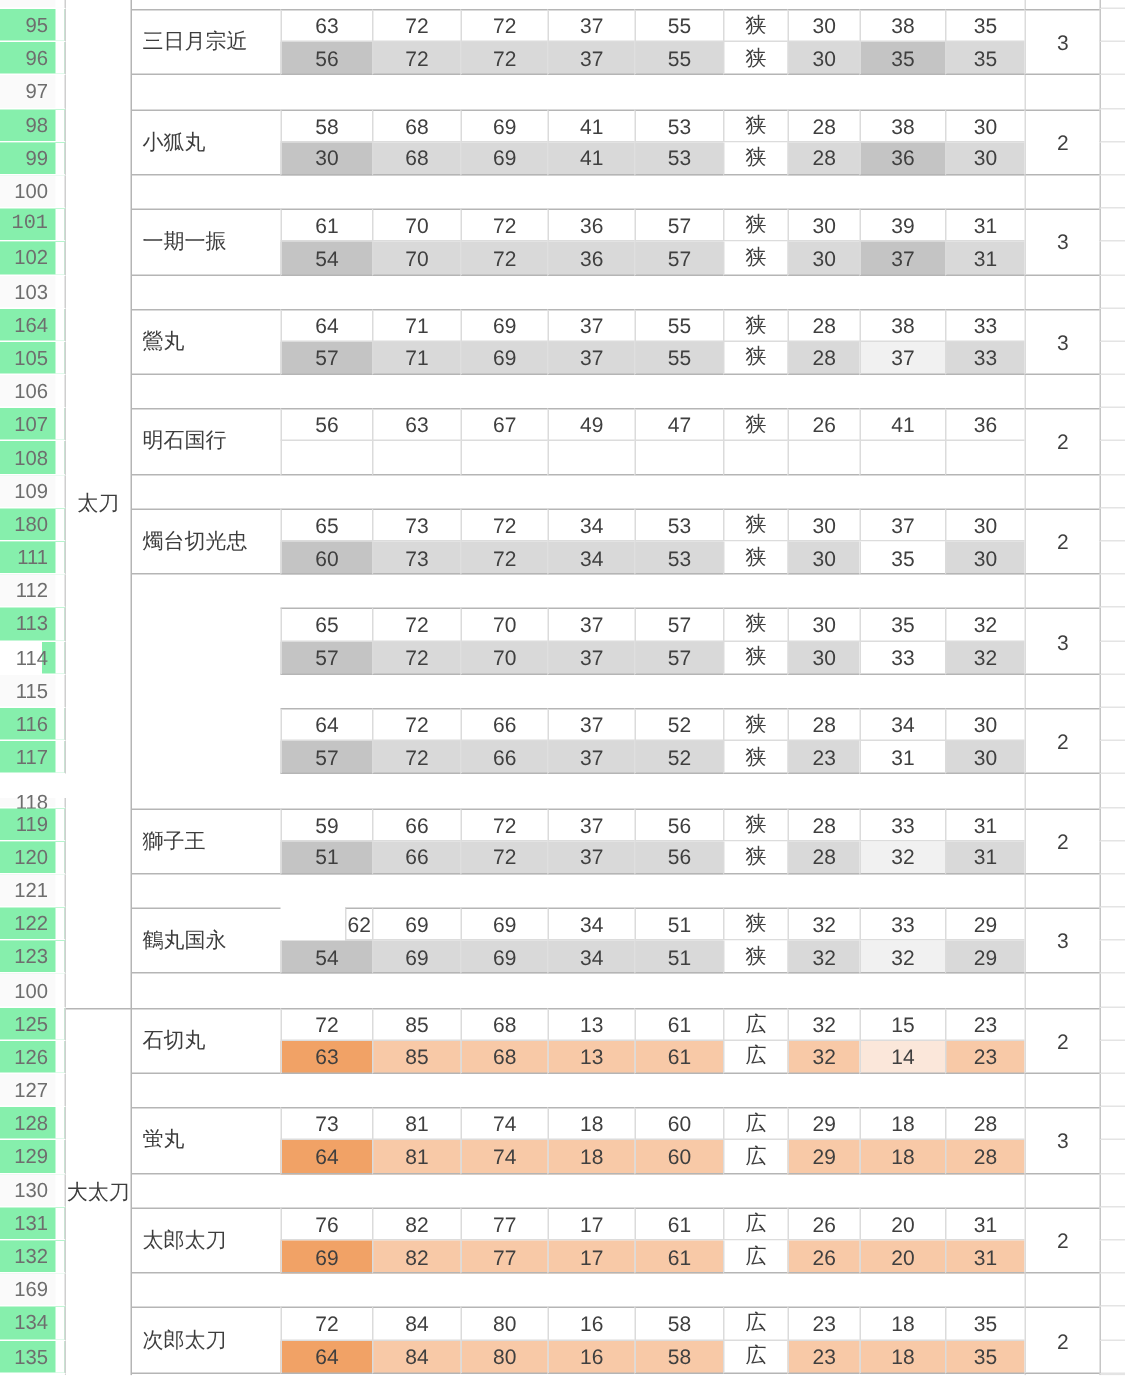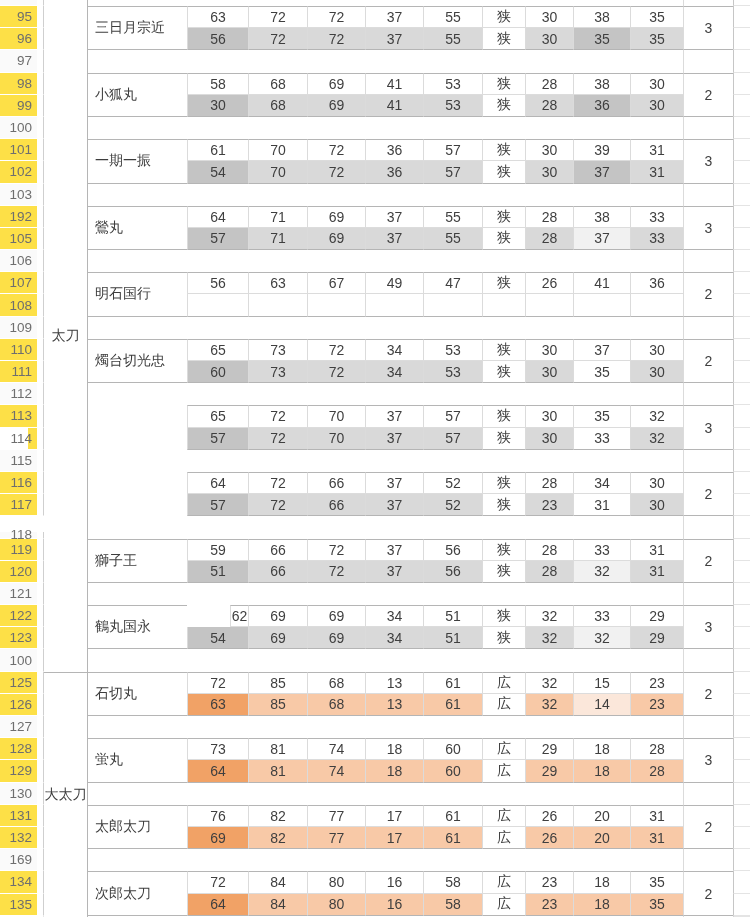--- a/index.html
+++ b/index.html
@@ -9,21 +9,21 @@
     overflow:hidden;
     background:#ffffff;
     display:grid;
     grid-template-columns:44px 44px 99px 61px 59px 58px 58px 59px 43px 48px 57px 53px 50px 17px;
     grid-template-rows:6px repeat(41,22.2px) 1fr;
     font-family:"Liberation Sans","DejaVu Sans",sans-serif;
     -webkit-font-smoothing:antialiased;
   }
   #sheet > div{box-sizing:border-box;}
   .hdr{
-    background:#fde047;
+    background:#86efac;
     box-shadow:inset -6px 0 0 #ffffff;
     border-right:1px solid #cfcfcf;
     border-bottom:1px solid #ffffff;
     color:#6e6e6e;font-size:13.5px;
     display:flex;align-items:center;justify-content:flex-end;
     padding-right:11px;
   }
   .hdr.sep{background:#fafafa;}
   .cat{
     background:#ffffff;
@@ -63,42 +63,42 @@
     <div class="hdr sep" style="grid-area: 4 / 1;">97</div>
     <div class="sepline" style="grid-area: 4 / 13;"></div>
     <div class="edge" style="grid-area: 4 / 14;"></div>
     <div class="hdr" style="grid-area: 5 / 1;">98</div>
     <div class="edge" style="grid-area: 5 / 14;"></div>
     <div class="hdr" style="grid-area: 6 / 1;">99</div>
     <div class="edge" style="grid-area: 6 / 14;"></div>
     <div class="hdr sep" style="grid-area: 7 / 1;">100</div>
     <div class="sepline" style="grid-area: 7 / 13;"></div>
     <div class="edge" style="grid-area: 7 / 14;"></div>
-    <div class="hdr" style="grid-area: 8 / 1;">101</div>
+    <div class="hdr" style="grid-area: 8 / 1; font-family: Liberation Mono, monospace;">101</div>
     <div class="edge" style="grid-area: 8 / 14;"></div>
     <div class="hdr" style="grid-area: 9 / 1;">102</div>
     <div class="edge" style="grid-area: 9 / 14;"></div>
     <div class="hdr sep" style="grid-area: 10 / 1;">103</div>
     <div class="sepline" style="grid-area: 10 / 13;"></div>
     <div class="edge" style="grid-area: 10 / 14;"></div>
-    <div class="hdr" style="grid-area: 11 / 1;">192</div>
+    <div class="hdr" style="grid-area: 11 / 1;">164</div>
     <div class="edge" style="grid-area: 11 / 14;"></div>
     <div class="hdr" style="grid-area: 12 / 1;">105</div>
     <div class="edge" style="grid-area: 12 / 14;"></div>
     <div class="hdr sep" style="grid-area: 13 / 1;">106</div>
     <div class="sepline" style="grid-area: 13 / 13;"></div>
     <div class="edge" style="grid-area: 13 / 14;"></div>
     <div class="hdr" style="grid-area: 14 / 1;">107</div>
     <div class="edge" style="grid-area: 14 / 14;"></div>
     <div class="hdr" style="grid-area: 15 / 1;">108</div>
     <div class="edge" style="grid-area: 15 / 14;"></div>
     <div class="hdr sep" style="grid-area: 16 / 1;">109</div>
     <div class="sepline" style="grid-area: 16 / 13;"></div>
     <div class="edge" style="grid-area: 16 / 14;"></div>
-    <div class="hdr" style="grid-area: 17 / 1;">110</div>
+    <div class="hdr" style="grid-area: 17 / 1;">180</div>
     <div class="edge" style="grid-area: 17 / 14;"></div>
     <div class="hdr" style="grid-area: 18 / 1;">111</div>
     <div class="edge" style="grid-area: 18 / 14;"></div>
     <div class="hdr sep" style="grid-area: 19 / 1;">112</div>
     <div class="sepline" style="grid-area: 19 / 13;"></div>
     <div class="edge" style="grid-area: 19 / 14;"></div>
     <div class="hdr" style="grid-area: 20 / 1;">113</div>
     <div class="edge" style="grid-area: 20 / 14;"></div>
     <div class="hdr" style="grid-area: 21 / 1; margin-left: 28px;">114</div>
     <div class="edge" style="grid-area: 21 / 14;"></div>

